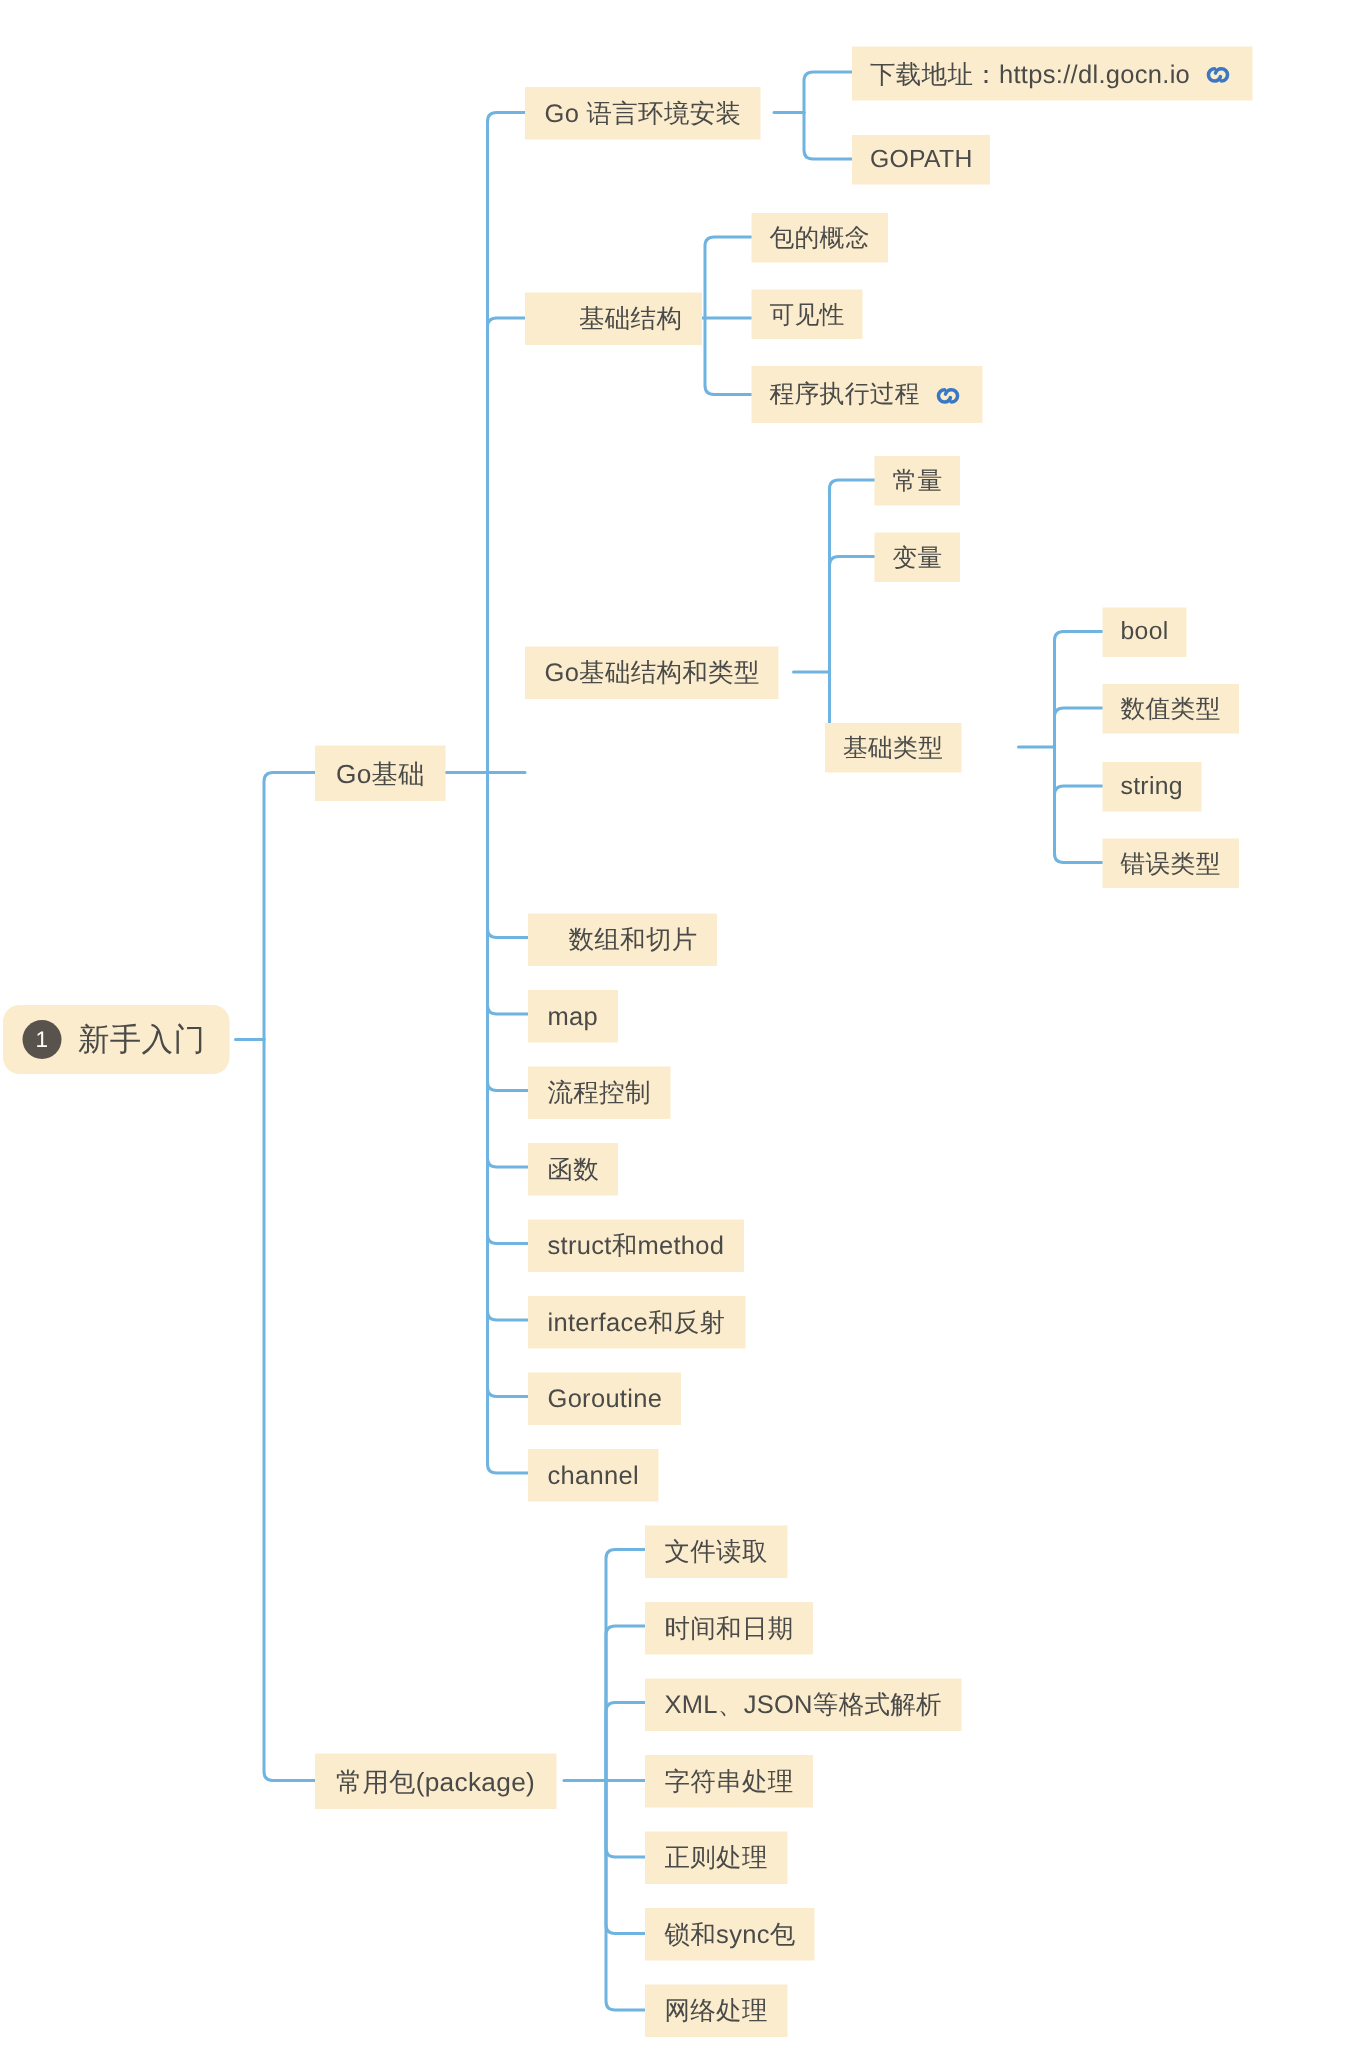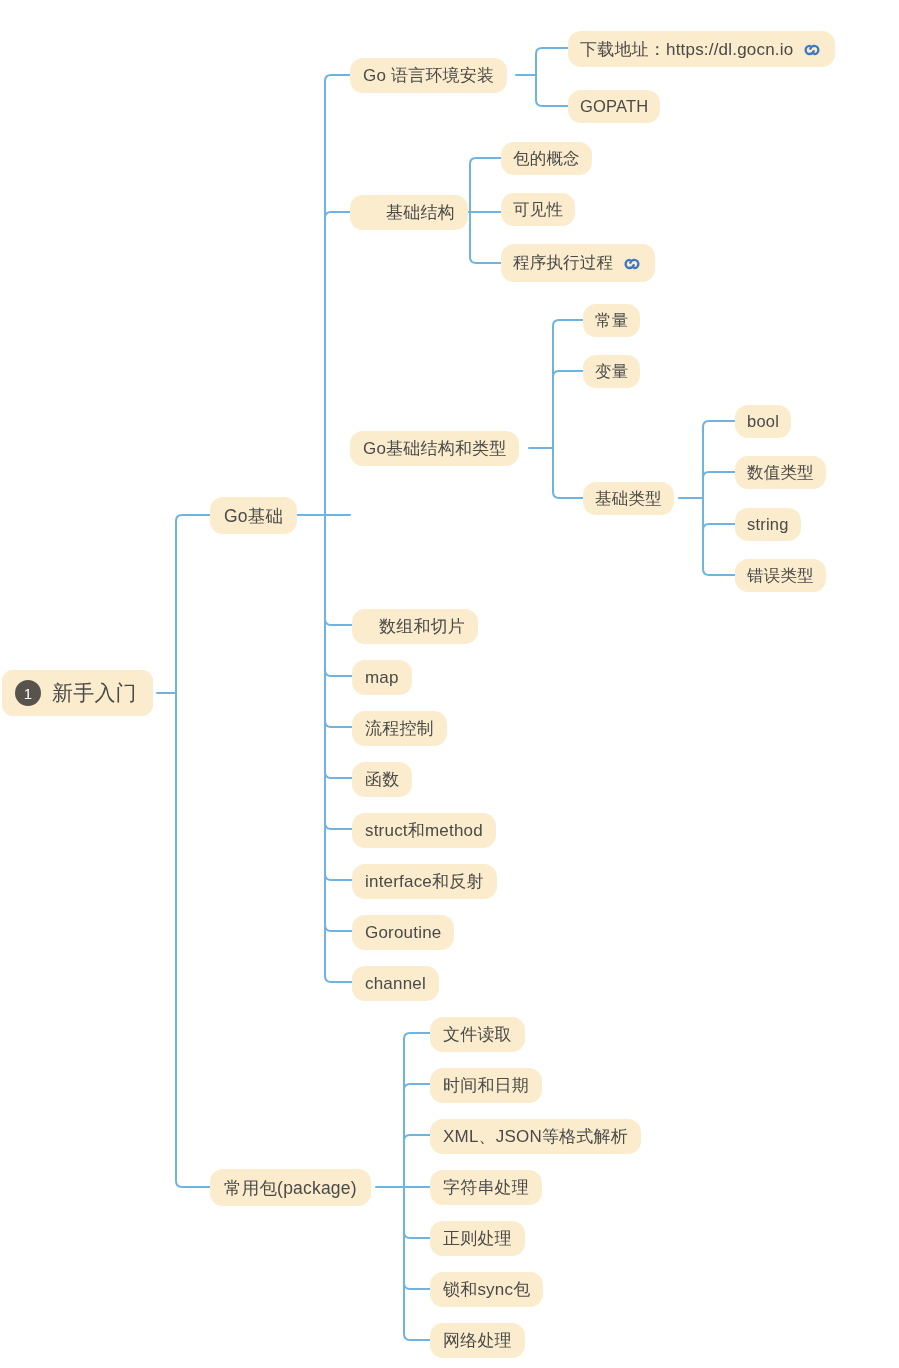--- a/index.html
+++ b/index.html
@@ -26,21 +26,21 @@
     height: 1368px;
     pointer-events: none;
   }
   .node {
     position: absolute;
     box-sizing: border-box;
     display: flex;
     align-items: center;
     gap: 8px;
     background: #fbeccd;
-    border-radius: 13px;
+    border-radius: 0;
     color: #4a4a48;
     white-space: nowrap;
     letter-spacing: 0.2px;
   }
   .node .label {
     display: inline-block;
   }
   .n-root {
     padding: 0 16px 0 13px;
     height: 46px;
@@ -236,21 +236,21 @@
   </div>
 
   <div class="node n-l3" style="left:583px; top:304px;">
     <span class="label">常量</span>
   </div>
 
   <div class="node n-l3" style="left:583px; top:355px;">
     <span class="label">变量</span>
   </div>
 
-  <div class="node n-l3" style="left:583px; top:482px;">
+  <div class="node n-l3" style="left:550px; top:482px;">
     <span class="label">基础类型</span>
   </div>
 
   <div class="node n-l3" style="left:735px; top:405px;">
     <span class="label">bool</span>
   </div>
 
   <div class="node n-l3" style="left:735px; top:456px;">
     <span class="label">数值类型</span>
   </div>

